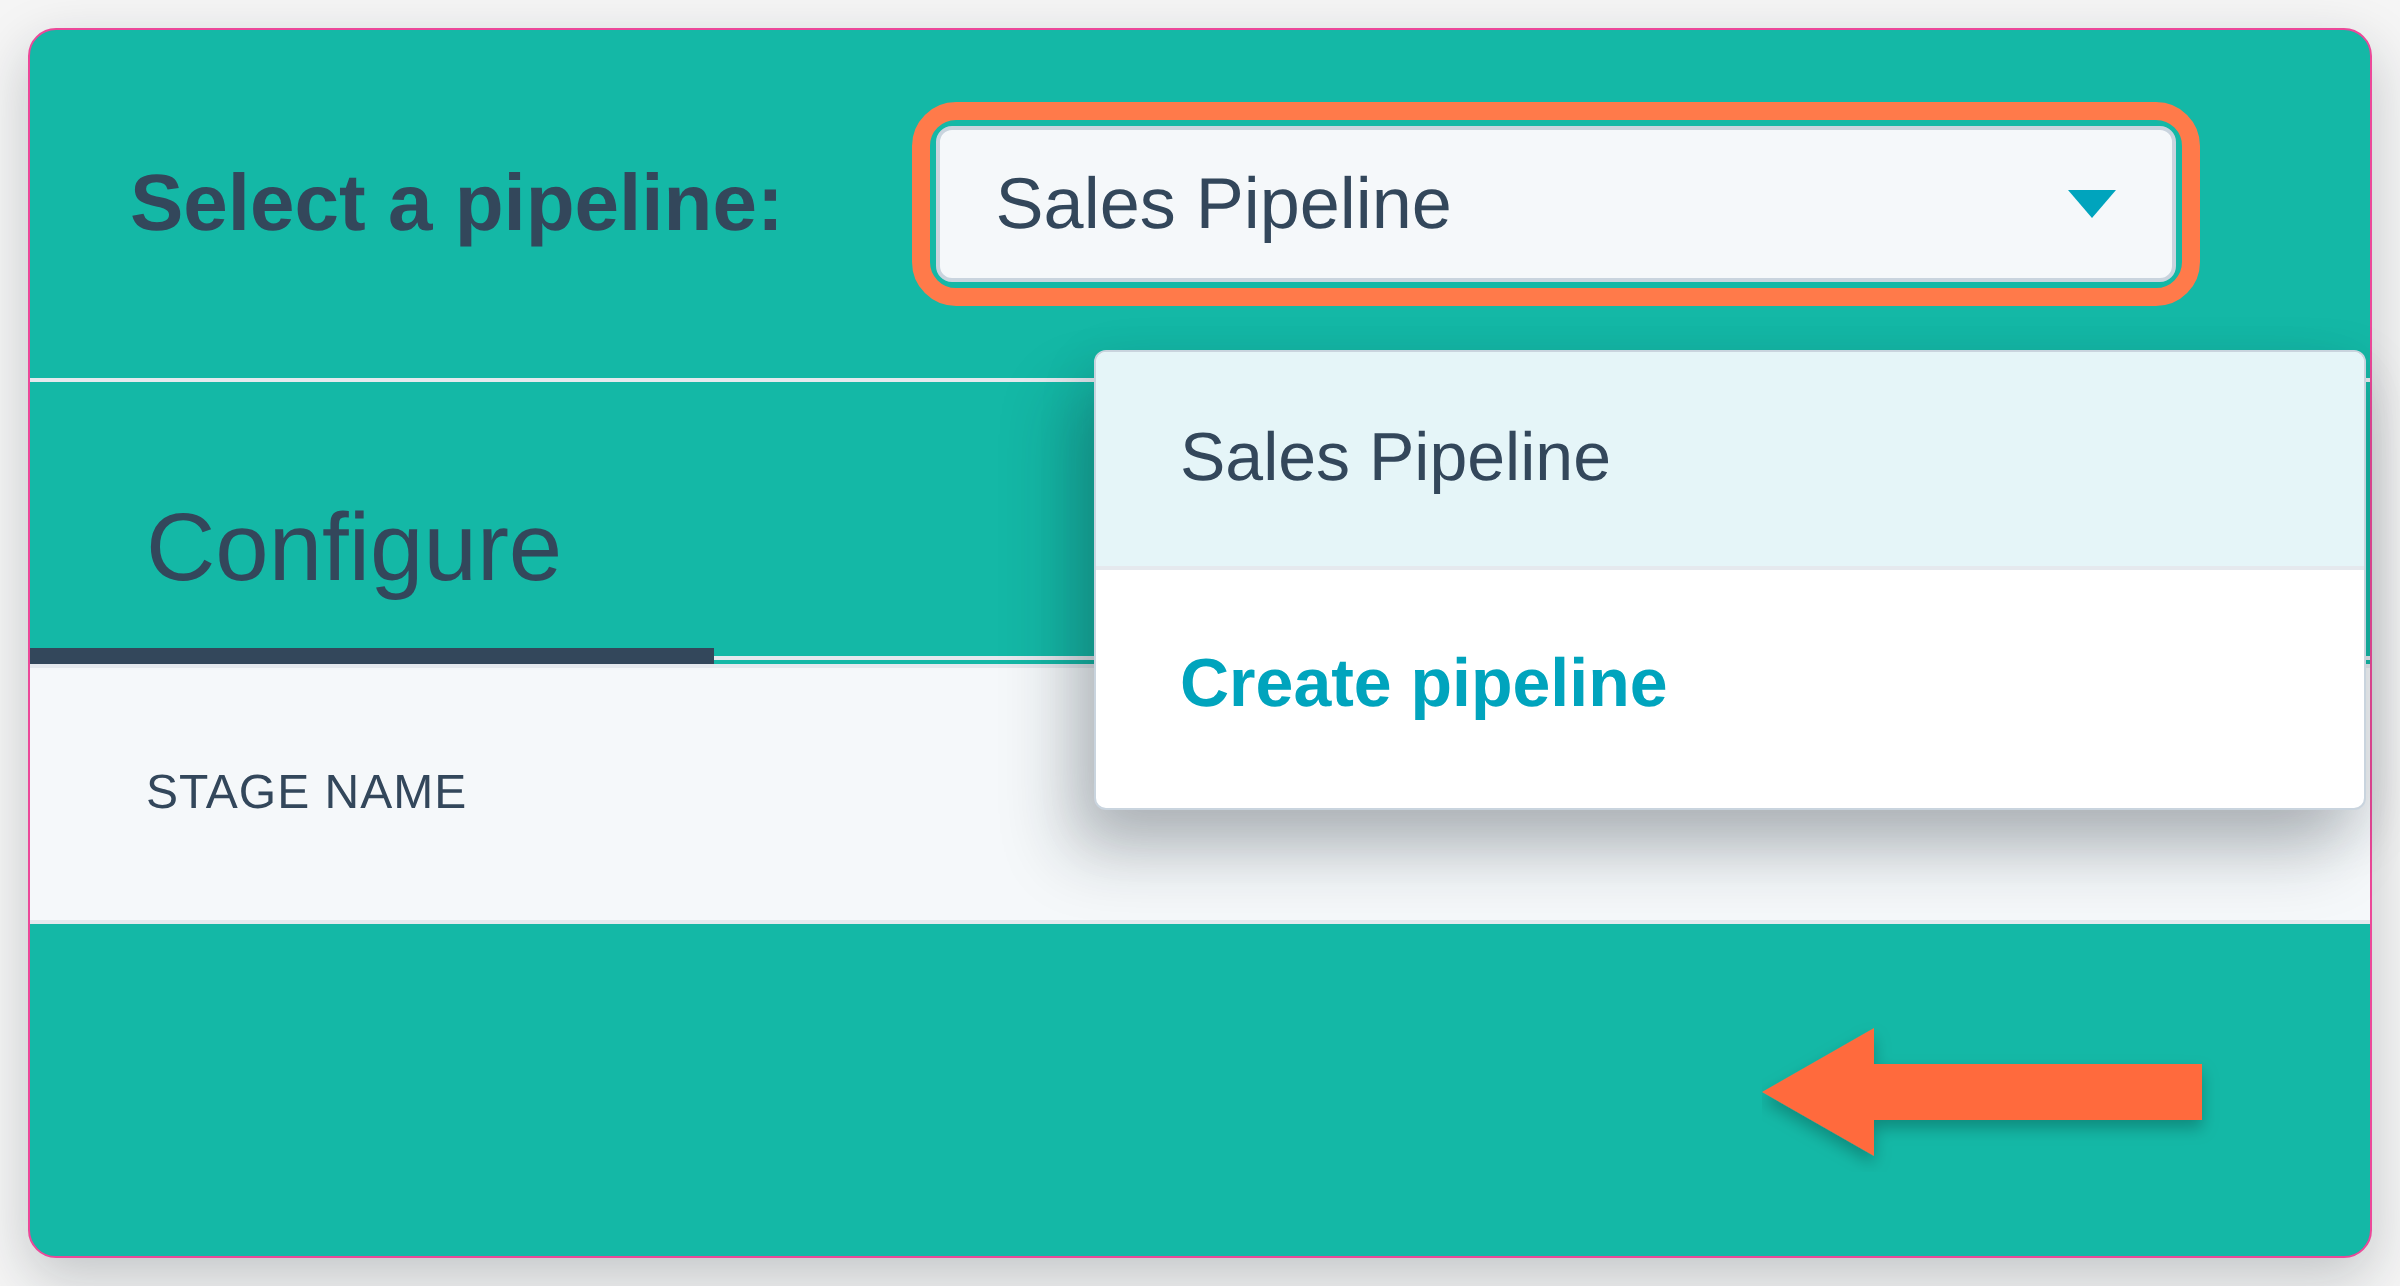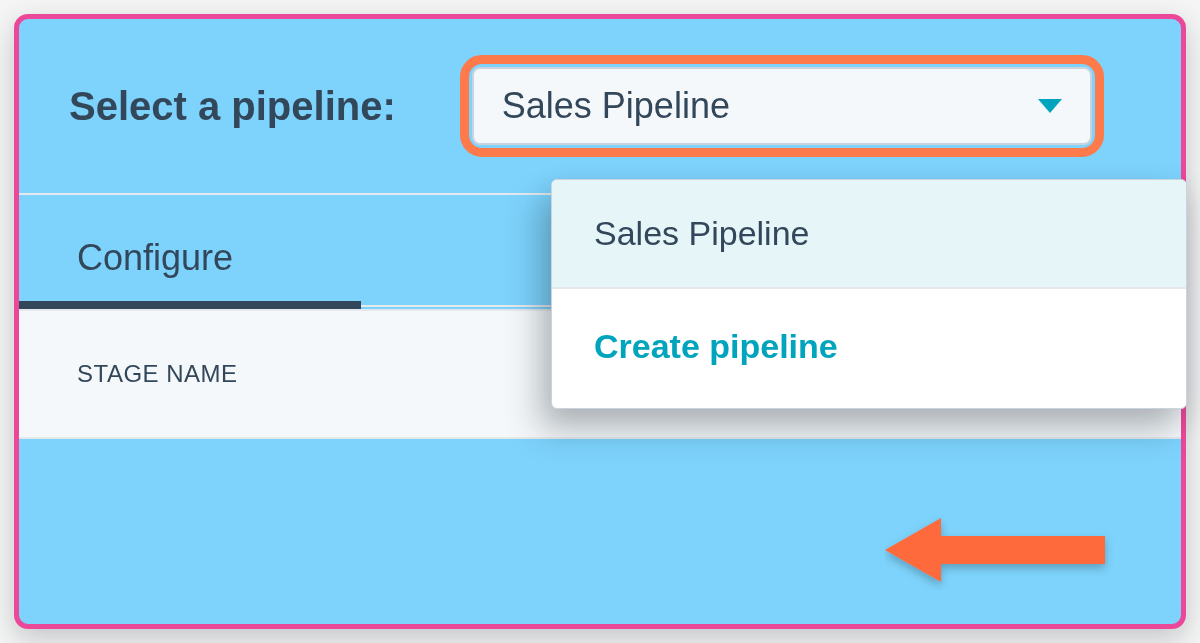--- a/index.html
+++ b/index.html
@@ -6,22 +6,22 @@
     body {
       font-family: -apple-system, BlinkMacSystemFont, "Segoe UI", Helvetica, Arial, sans-serif;
       background: #f5f5f5;
       width: 1200px;
       height: 643px;
       padding: 14px;
     }
     .panel {
       width: 1172px;
       height: 615px;
-      background: #7dd3fc;
-      border: 5px solid #ec4899;
+      background: #14b8a6;
+      border: 1px solid #ec4899;
       border-radius: 14px;
       box-shadow: 0 10px 28px rgba(20, 30, 40, 0.22);
       position: relative;
       overflow: visible;
     }
 
     
     .top-row {
       display: flex;
       align-items: center;
@@ -70,25 +70,26 @@
 
     
     .tabs {
       display: flex;
       gap: 110px;
       padding: 42px 58px 0 58px;
       border-top: 2px solid #e5e9ee;
       position: relative;
     }
     .tab {
-      font-size: 36px;
+      font-size: 48px;
       color: #33475b;
       font-weight: 400;
       padding-bottom: 30px;
       cursor: pointer;
+      margin-top: 14px;
     }
     .tab-underline {
       position: absolute;
       bottom: -2px;
       left: 0;
       width: 342px;
       height: 10px;
       background: #33475b;
     }
     .tabs-baseline {

